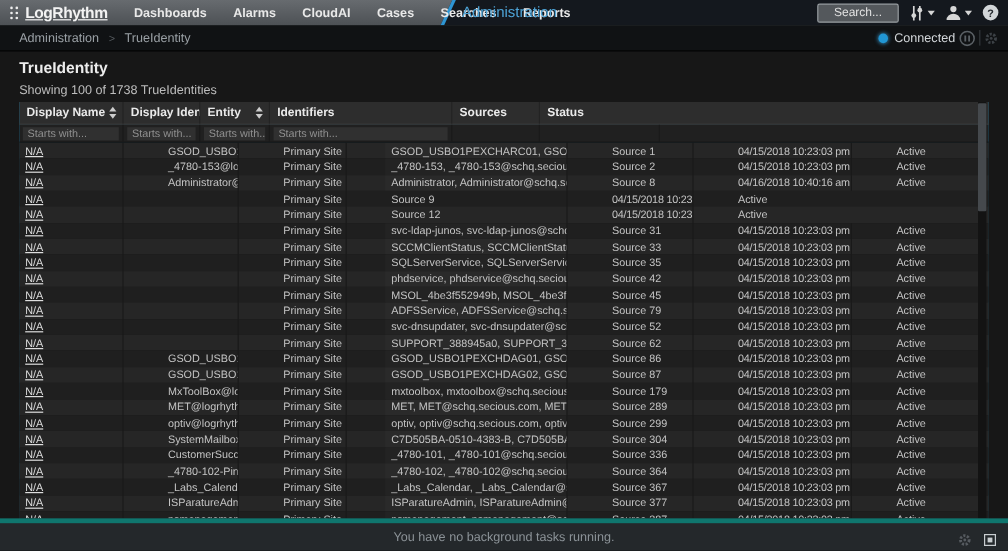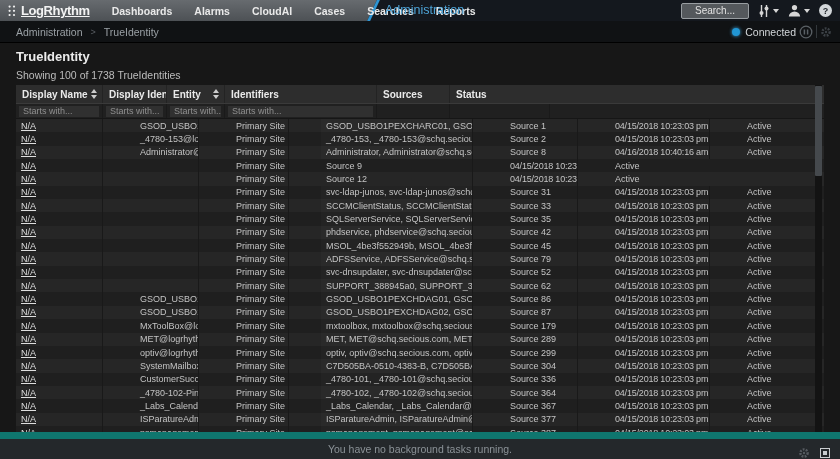--- a/index.html
+++ b/index.html
@@ -77,21 +77,21 @@
         display:flex; align-items:center; overflow:hidden; white-space:nowrap; }
   .td:last-child { border-right:none; }
   .td.c3 { background:rgba(255,255,255,0.02); }
   .td.c5 { letter-spacing:-0.2px; }
   .na-link { color:#dedede; text-decoration:underline; font-size:9px; }
   .scroll-track { position:absolute; top:0; bottom:0; right:2px; width:7px; background:#131313; }
   .scroll-thumb { position:absolute; top:1px; right:0; width:7px; height:90px;
                   background:#45494d; border-radius:1px; cursor:grab; }
 
   
-  .footer { height:27px; flex:0 0 27px; background:#24282b; border-top:7px solid #0f766e;
+  .footer { height:27px; flex:0 0 27px; background:#24282b; border-top:4px solid #0f766e;
             display:flex; align-items:center; justify-content:center; position:relative; }
   .footer-msg { font-size:10.5px; color:#8b9297; }
   .footer-icons { position:absolute; right:10px; top:0; height:27px; display:flex;
                   align-items:center; gap:10px; }
   .sq-icon { width:10px; height:10px; border:1.5px solid #c9cdd0; display:flex;
              align-items:center; justify-content:center; cursor:pointer; }
   .sq-icon span { width:4px; height:4px; background:#c9cdd0; display:block; }
 </style>
 </head>
 <body>

